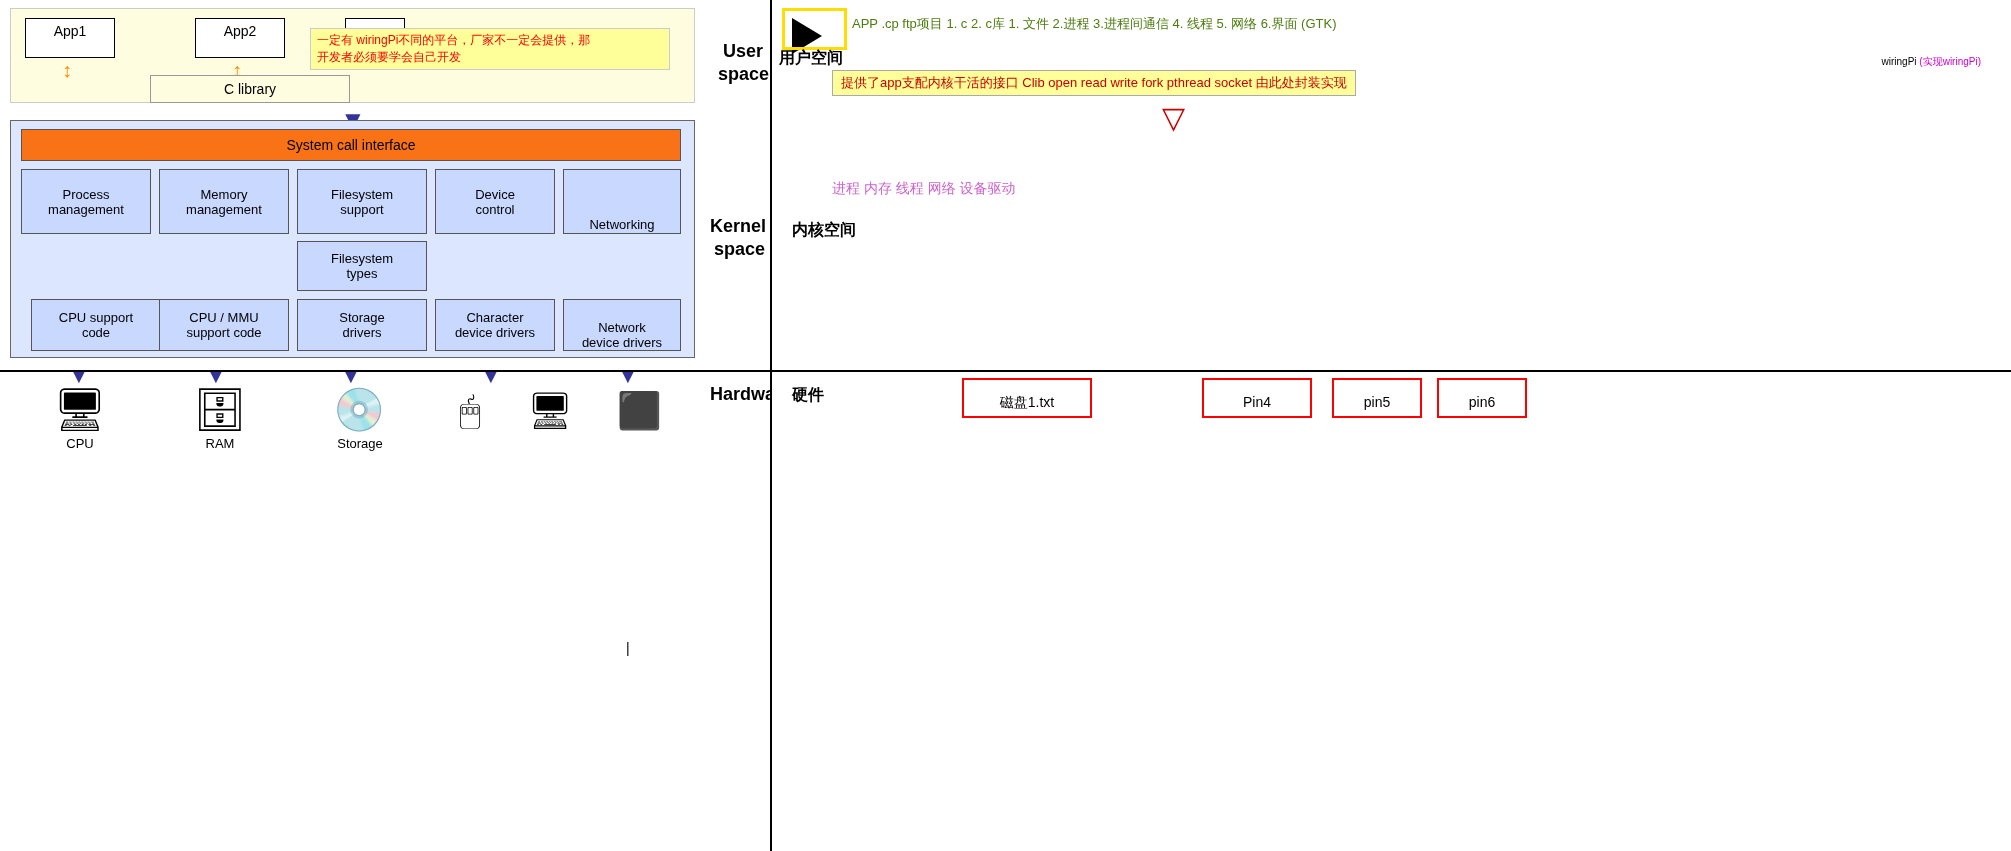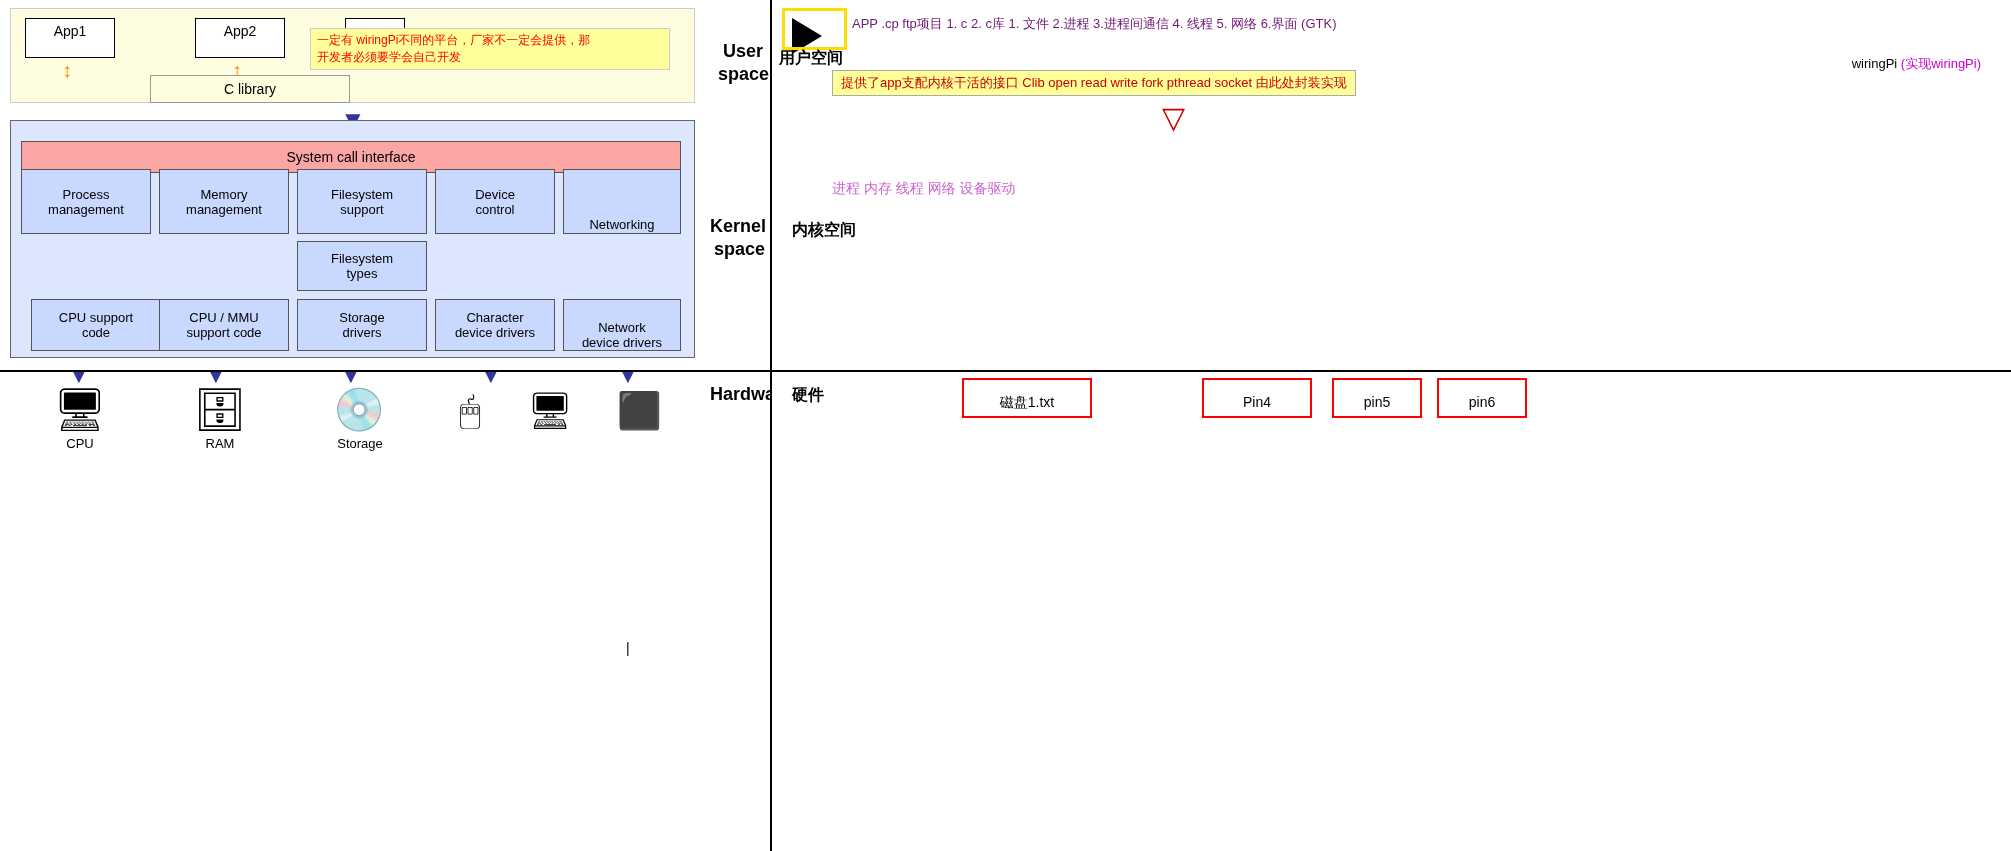--- a/index.html
+++ b/index.html
@@ -160,21 +160,21 @@
   </div>
 
   <div style="position:absolute;left:150px;top:75px;width:200px;height:28px;background:#fffde0;border:1px solid #999;display:flex;align-items:center;justify-content:center;font-size:14px;">
     <span>C library</span>
   </div>
 
   <div style="position:absolute;left:340px;top:105px;color:#333399;font-size:26px;text-align:center;width:20px;">▼</div>
 
   <div class="kernel-bg" style="left:10px;top:120px;width:685px;height:238px;">
 
-    <div style="position:absolute;left:10px;top:8px;width:660px;height:32px;background:#fca5a5;border:1.5px solid #555;display:flex;align-items:center;justify-content:center;font-size:14px;margin-top:12px;">
+    <div style="position:absolute;left:10px;top:8px;width:660px;height:32px;background:#f97316;border:1.5px solid #555;display:flex;align-items:center;justify-content:center;font-size:14px;">
       <span>System call interface</span>
     </div>
 
     <div class="kernel-box" style="left:10px;top:48px;width:130px;height:65px;">
       <span style="text-align:center;white-space:pre-line;">Process
 management</span>
     </div>
 
     <div class="kernel-box" style="left:148px;top:48px;width:130px;height:65px;">
       <span style="text-align:center;white-space:pre-line;">Memory
@@ -275,23 +275,23 @@
 <div class="right-panel">
 
   <div style="position:absolute;left:20px;top:18px;display:flex;align-items:center;gap:0;">
 
     <div style="width:0;height:0;border-top:18px solid transparent;border-bottom:18px solid transparent;border-left:30px solid #000;position:relative;"></div>
 
   </div>
 
   <div style="position:absolute;left:10px;top:8px;width:65px;height:42px;border:3px solid #ffdd00;background:transparent;"></div>
 
-  <div style="position:absolute;left:80px;top:15px;font-size:13px;color:#701a75;white-space:nowrap;">APP .cp ftp项目    1. c  2. c库    1. 文件 2.进程 3.进程间通信 4. 线程 5. 网络   6.界面  (GTK)</div>
-
-  <div style="position:absolute;right:30px;top:55px;font-size:13px;">
+  <div style="position:absolute;left:80px;top:15px;font-size:13px;color:#4d7c0f;white-space:nowrap;">APP .cp ftp项目    1. c  2. c库    1. 文件 2.进程 3.进程间通信 4. 线程 5. 网络   6.界面  (GTK)</div>
+
+  <div style="position:absolute;right:30px;top:55px;font-size:10px;">
     <span style="color:#000;">wiringPi</span>
     <span style="color:#cc00cc;">  (实现wiringPi)</span>
   </div>
 
   <div style="position:absolute;left:7px;top:48px;font-size:16px;font-weight:bold;">用户空间</div>
 
   <div style="position:absolute;left:60px;top:70px;background:#ffff99;border:1px solid #aaa;padding:3px 8px;font-size:13px;color:#cc0000;white-space:nowrap;">
     <span>提供了app支配内核干活的接口  Clib  open read write fork pthread socket 由此处封装实现</span>
   </div>
 

